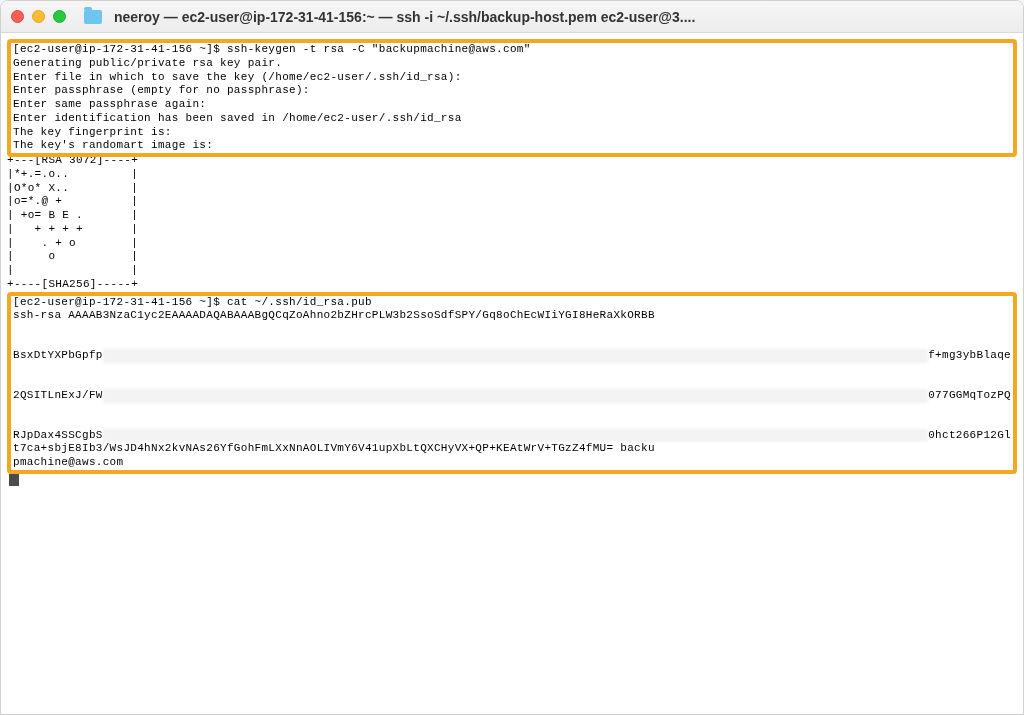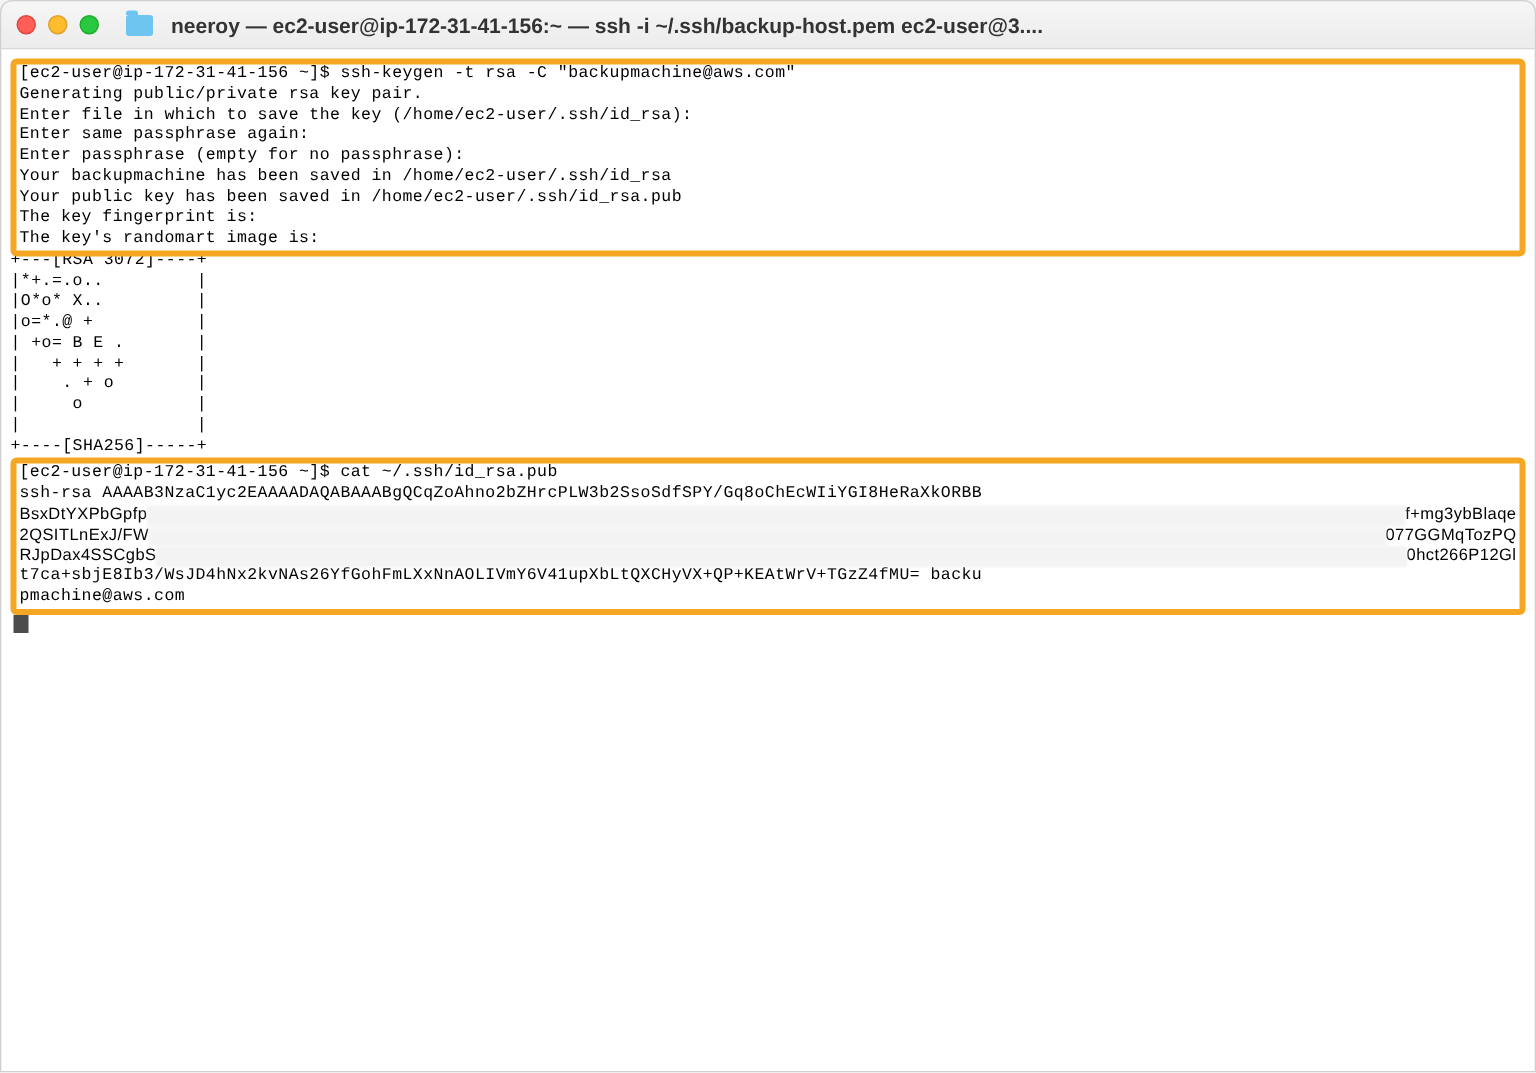--- a/index.html
+++ b/index.html
@@ -99,22 +99,23 @@
     }
     .term-line {
       white-space: pre;
       font-family: Menlo, Monaco, "Courier New", monospace;
     }
     .blur-region {
       position: relative;
     }
     .blur-line {
       display: flex;
-      font-family: Liberation Sans, sans-serif;
+      font-family: Liberation Mono, monospace;
       white-space: pre;
+      margin-top: 26px;
     }
     .blur-left, .blur-right {
       white-space: pre;
     }
     .blur-mid {
       flex: 1;
       background: #f3f3f3;
       filter: blur(1px);
       color: rgba(0,0,0,0.03);
       height: 1.25em;
@@ -141,24 +142,23 @@
     <div class="folder-icon"></div>
     <div class="title-text">neeroy — ec2-user@ip-172-31-41-156:~ — ssh -i ~/.ssh/backup-host.pem ec2-user@3....</div>
   </div>
 
   <div class="terminal-body">
 
     <div class="highlight-box top">
       <div class="term-line">[ec2-user@ip-172-31-41-156 ~]$ ssh-keygen -t rsa -C "backupmachine@aws.com"</div>
       <div class="term-line">Generating public/private rsa key pair.</div>
       <div class="term-line">Enter file in which to save the key (/home/ec2-user/.ssh/id_rsa):</div>
+      <div class="term-line">Enter passphrase (empty for no passphrase):</div>
       <div class="term-line">Enter same passphrase again:</div>
-      <div class="term-line">Enter passphrase (empty for no passphrase):</div>
-      <div class="term-line">Your backupmachine has been saved in /home/ec2-user/.ssh/id_rsa</div>
-      <div class="term-line">Your public key has been saved in /home/ec2-user/.ssh/id_rsa.pub</div>
+      <div class="term-line">Enter identification has been saved in /home/ec2-user/.ssh/id_rsa</div>
       <div class="term-line">The key fingerprint is:</div>
       <div class="term-line">The key's randomart image is:</div>
     </div>
 
     <div class="term-line">+---[RSA 3072]----+</div>
     <div class="term-line">|*+.=.o..         |</div>
     <div class="term-line">|O*o* X..         |</div>
     <div class="term-line">|o=*.@ +          |</div>
     <div class="term-line">| +o= B E .       |</div>
     <div class="term-line">|   + + + +       |</div>

